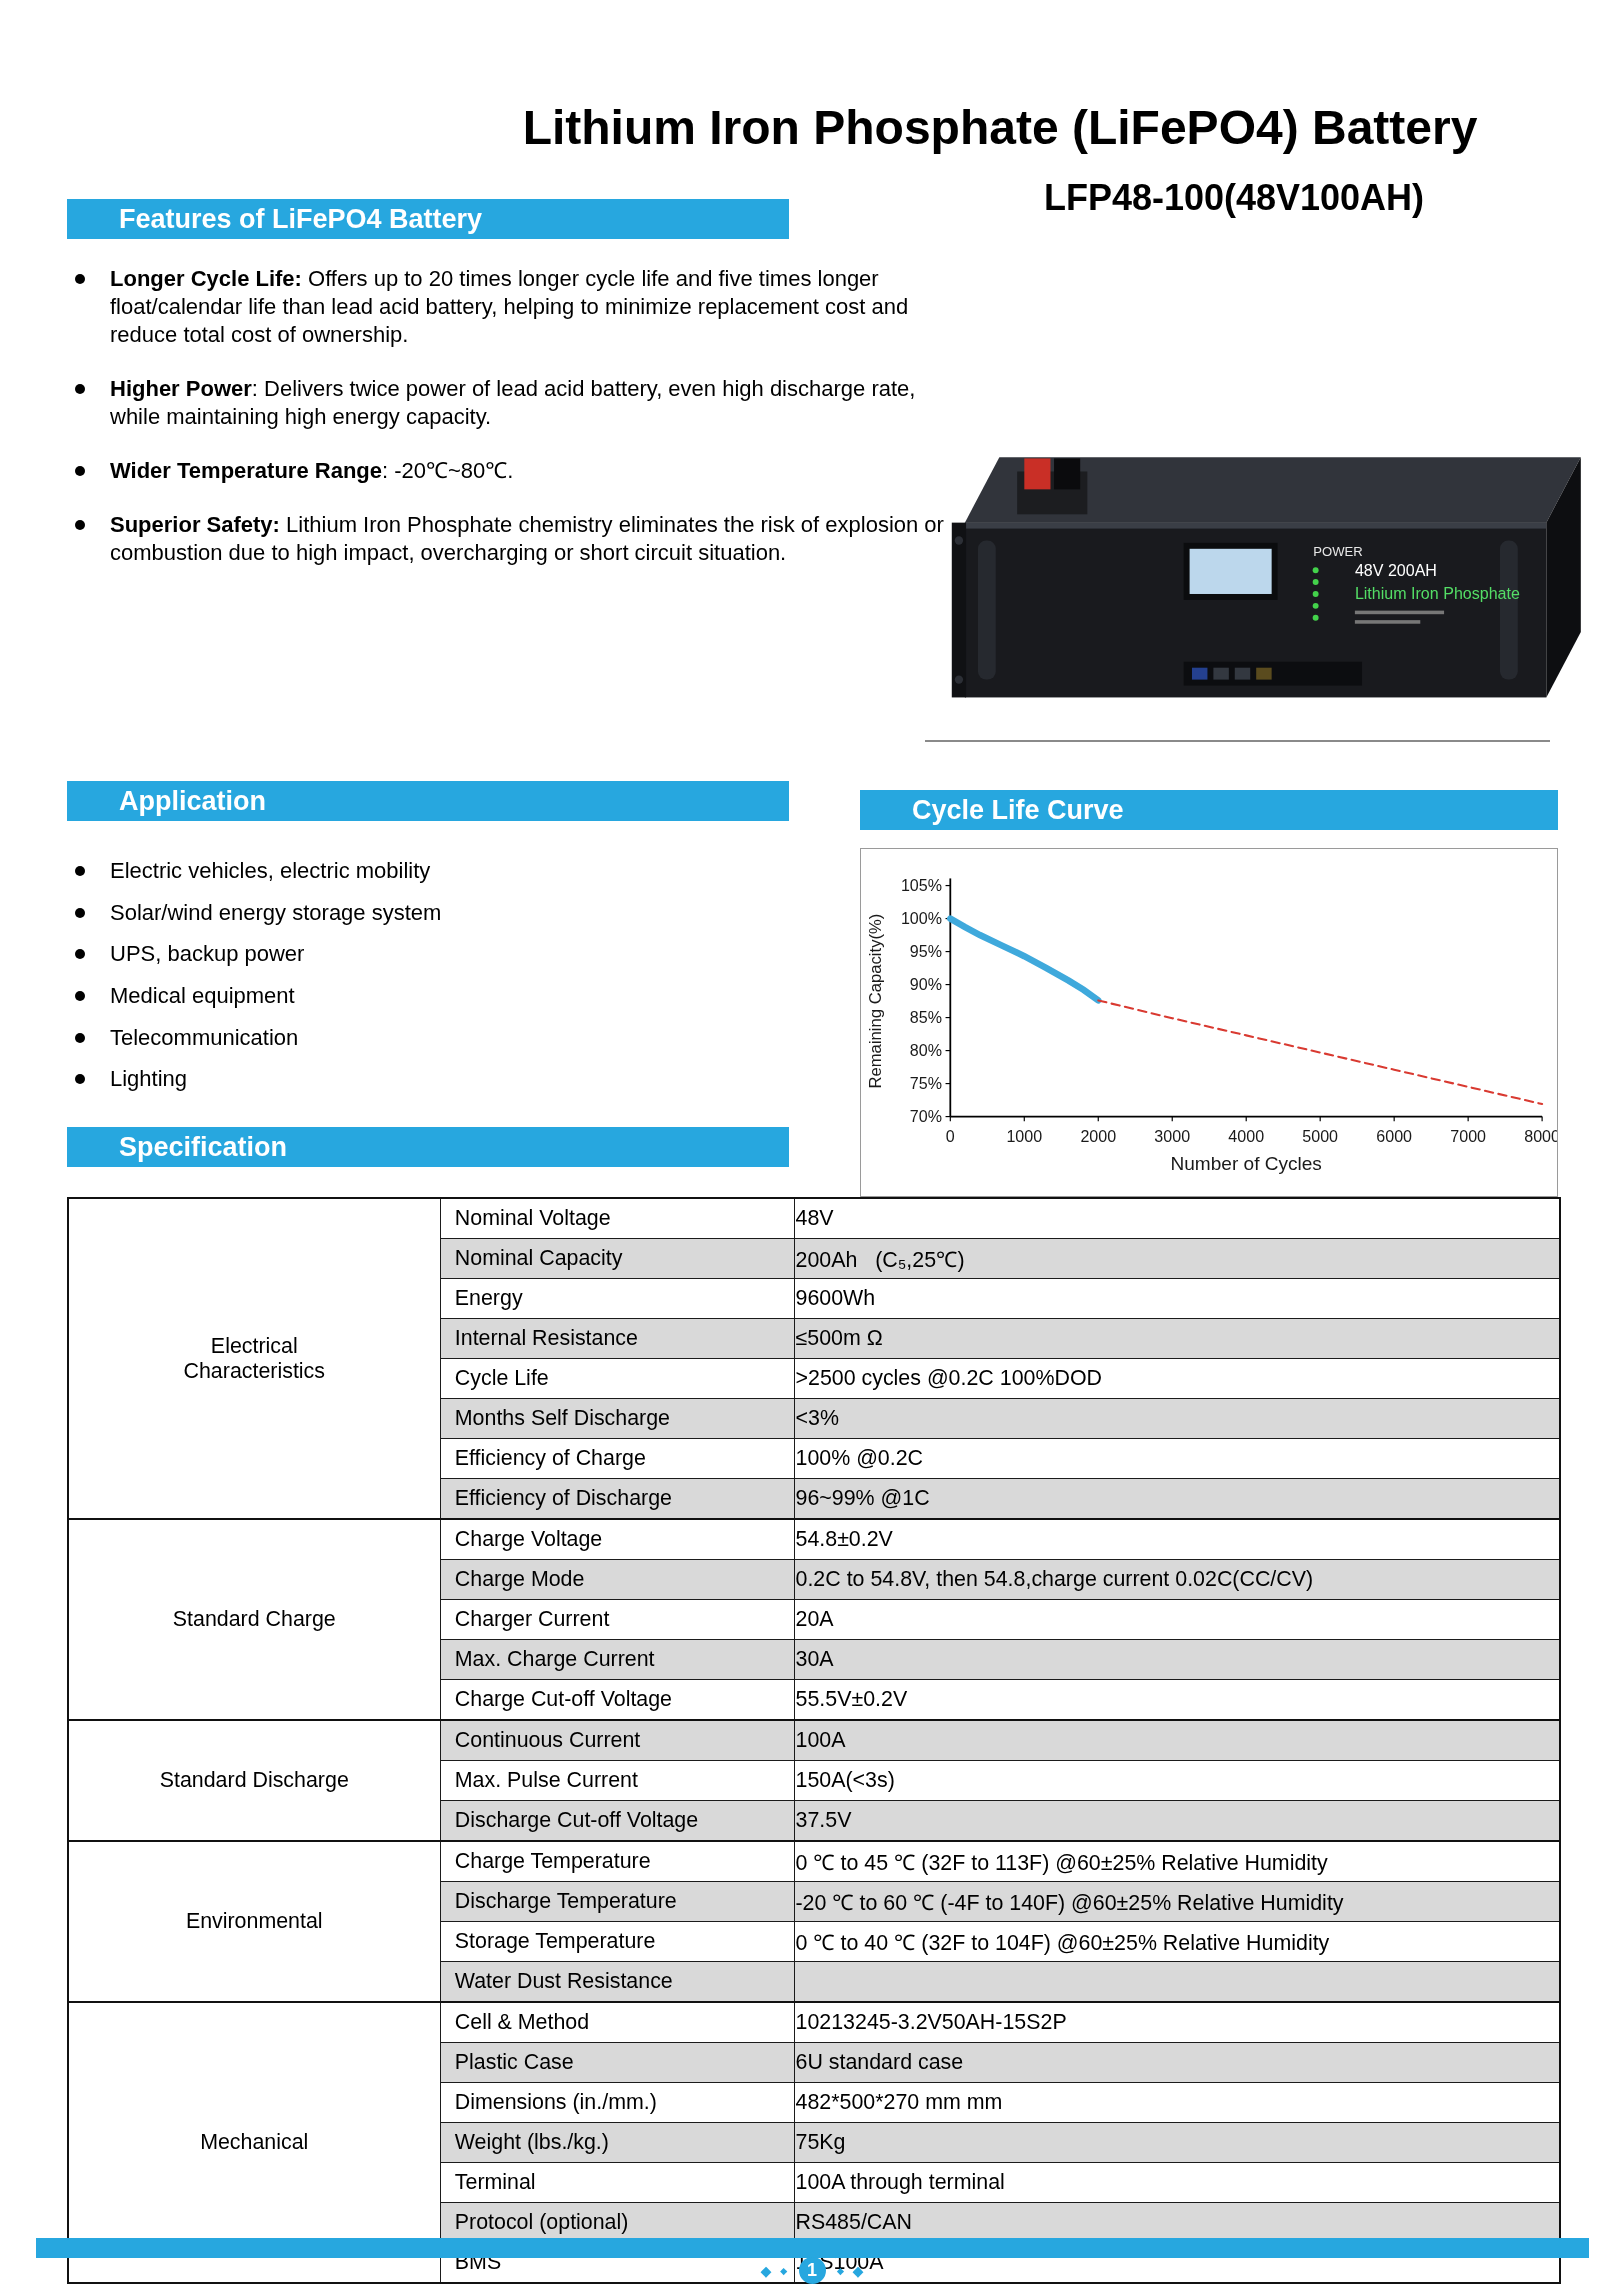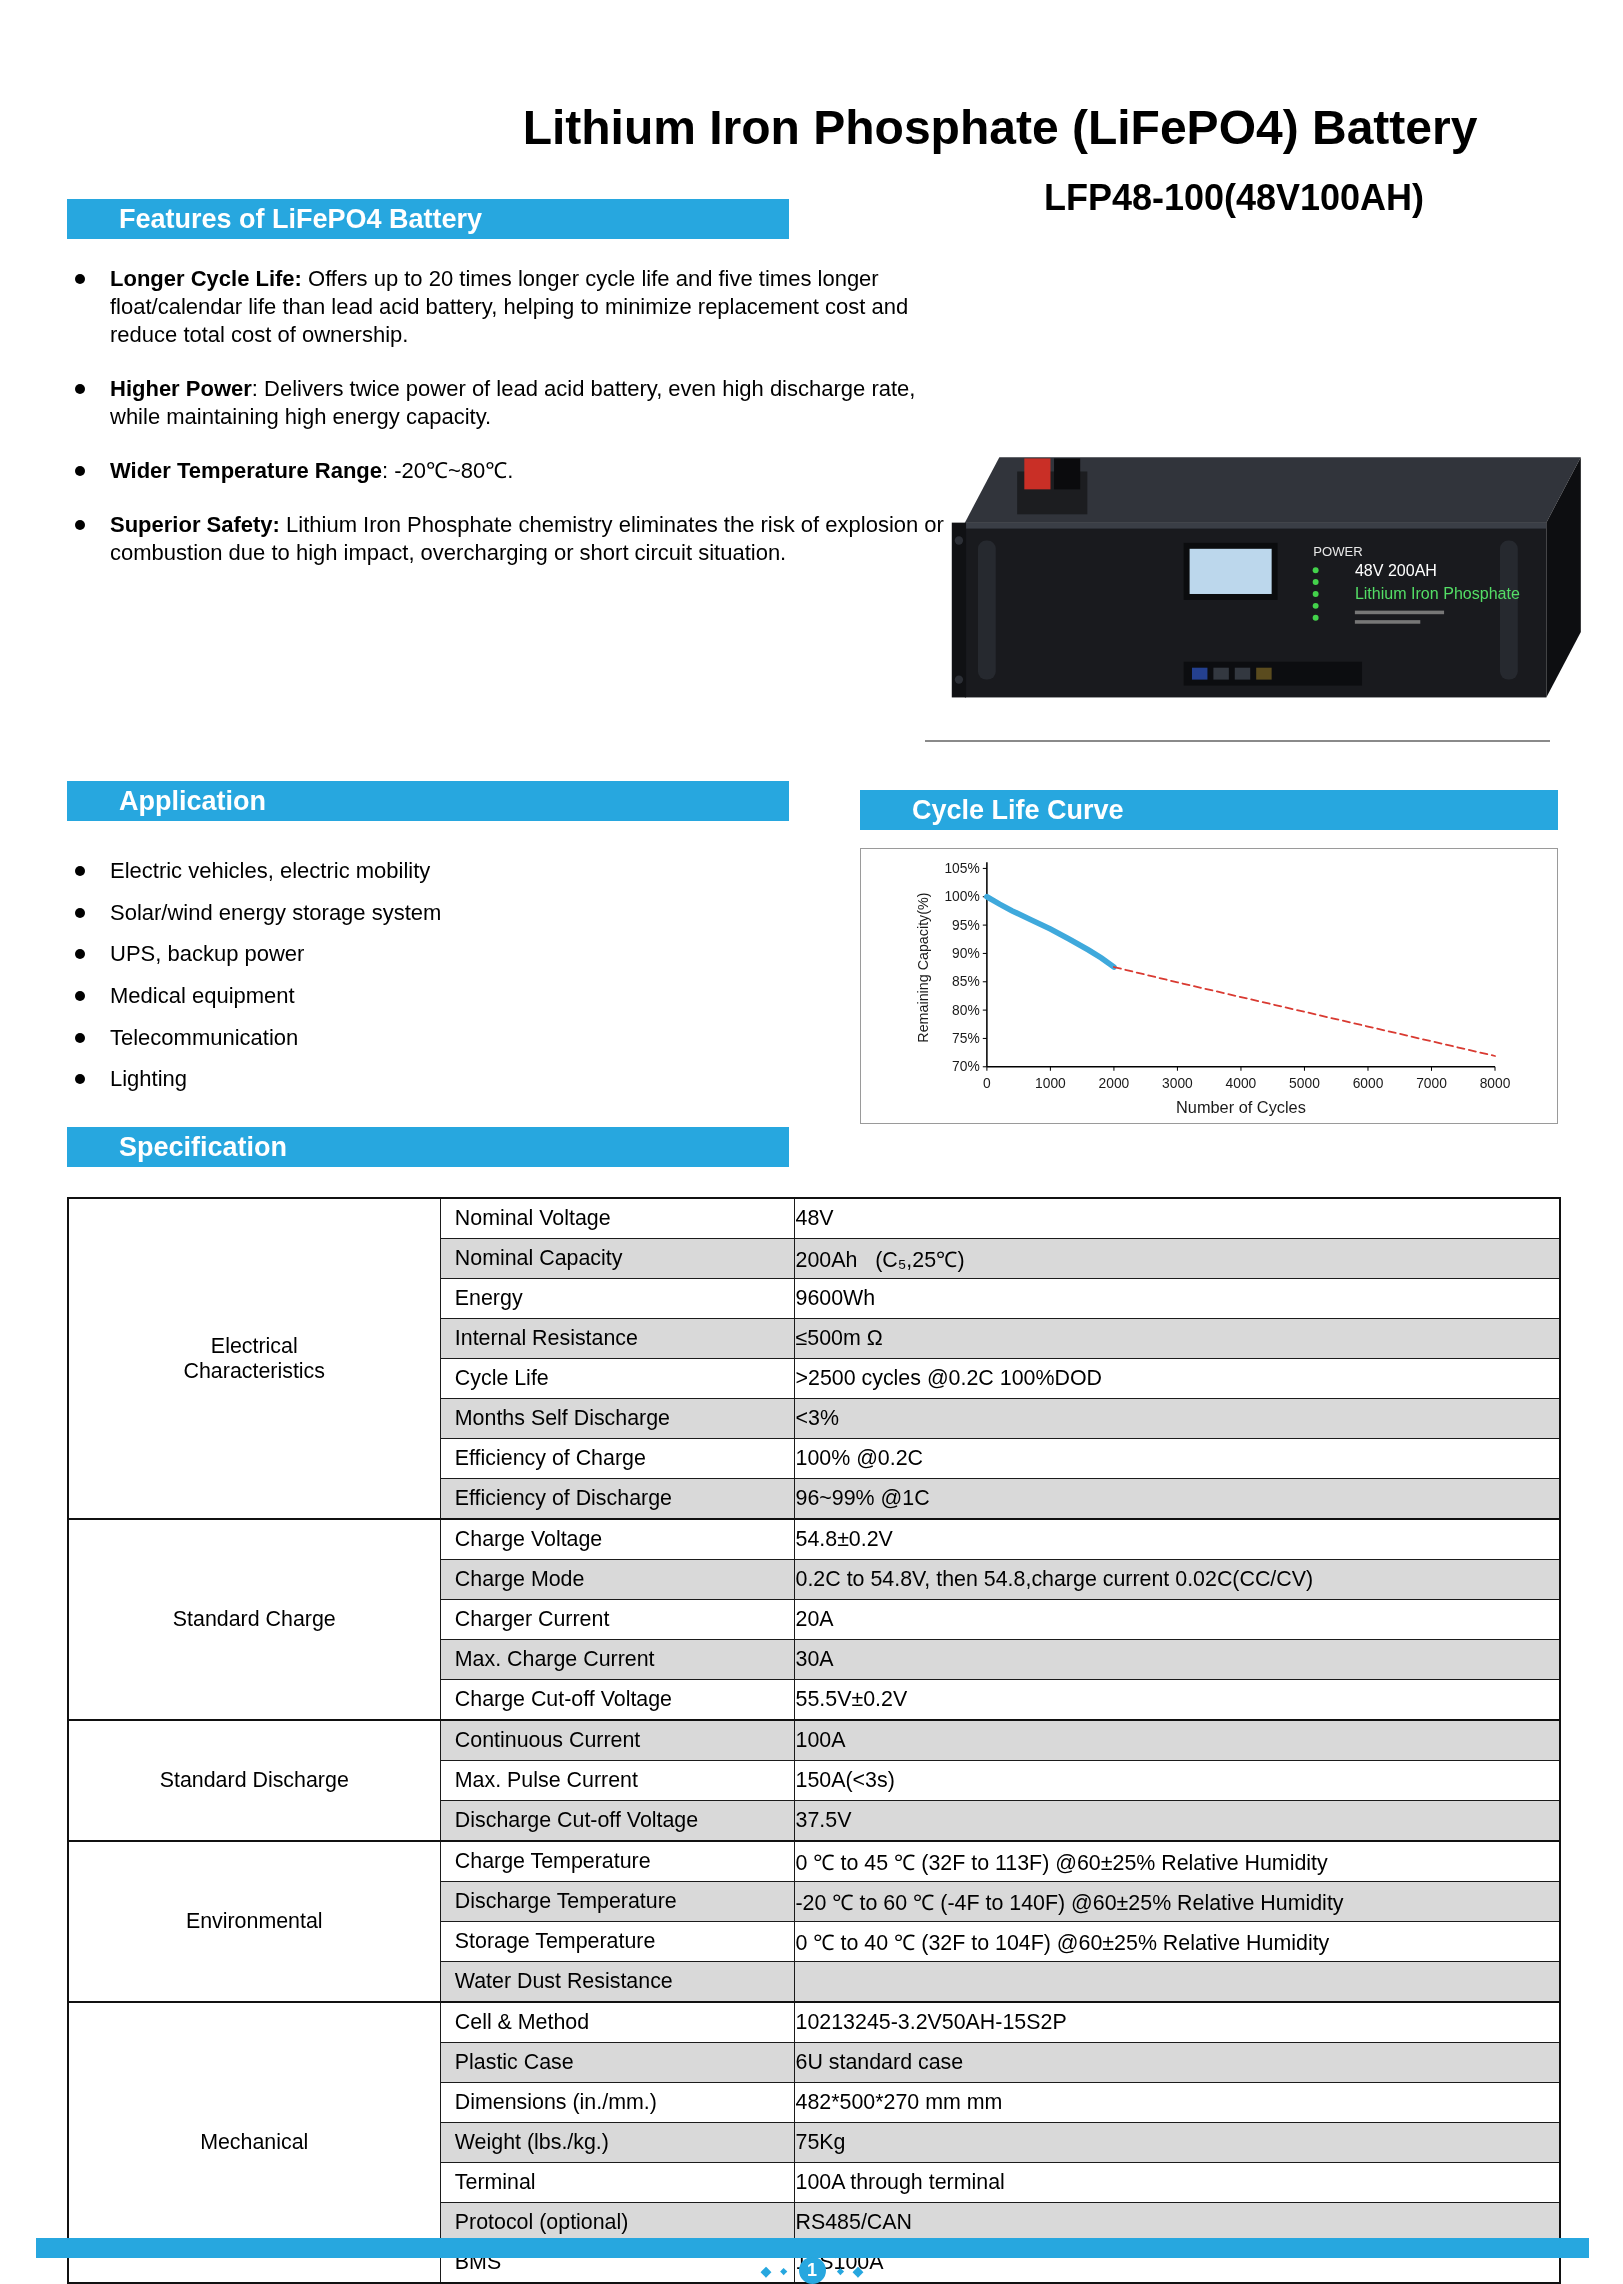--- a/index.html
+++ b/index.html
@@ -25,21 +25,21 @@
 
   .bullet-item{position:relative;padding-left:43px;font-size:22px;line-height:28px;}
   .bullet-item .dot{position:absolute;left:8.3px;top:9px;width:10px;height:10px;
                     border-radius:50%;background:#000;}
   .feature{margin-bottom:26px;}
   .feature b{font-weight:bold;}
   .app-item{margin-bottom:13.7px;}
 
   #product-rule{left:925px;top:740px;width:625px;height:1.8px;background:#8a8a8a;}
 
-  #chart-box{left:860px;top:848px;width:698px;height:276px;
+  #chart-box{left:860px;top:848px;width:698px;height:349px;
              border:1.2px solid #9a9a9a;box-sizing:border-box;background:#fff;}
   #cycle-chart{width:100%;height:100%;}
   #cycle-chart text{fill:#1a1a1a;}
 
   #spec-table{left:67px;top:1197px;border-collapse:collapse;table-layout:fixed;
               font-size:21.4px;}
   #spec-table{border:2.4px solid #111;}
   #spec-table td{border:1.2px solid #1b1b1b;height:37px;vertical-align:middle;
                  overflow:hidden;}
   #spec-table tr.gstart > td{border-top:2.4px solid #111;}

